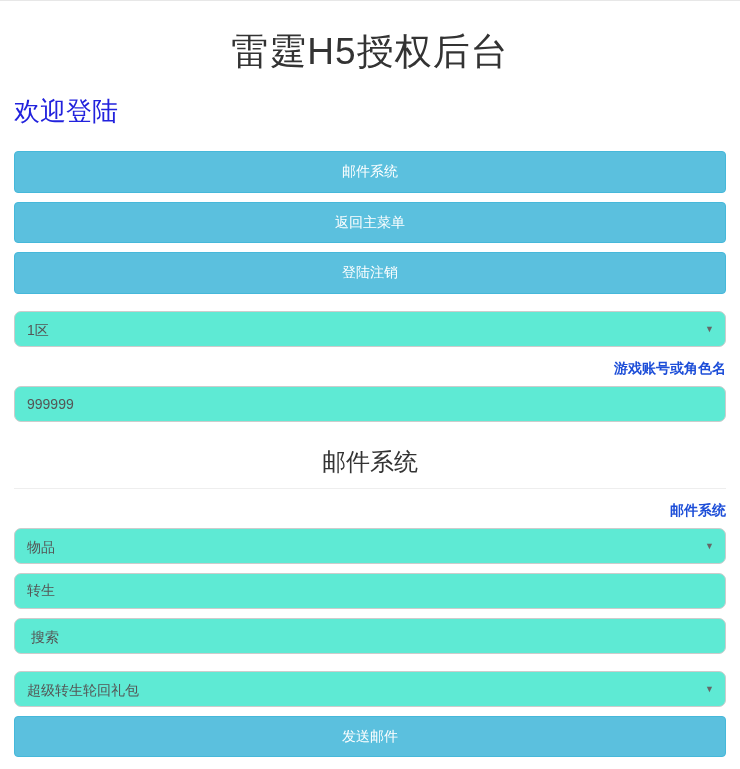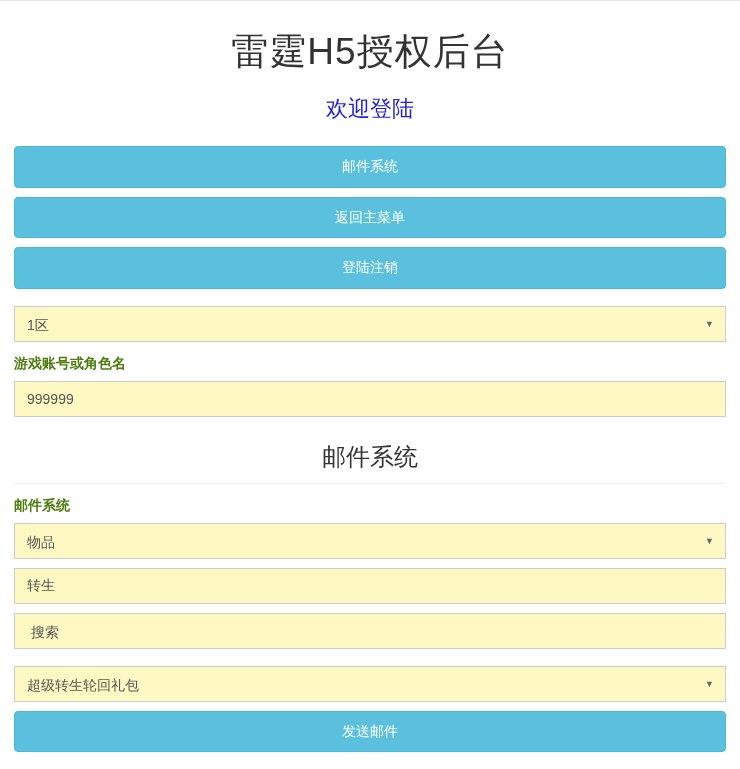--- a/index.html
+++ b/index.html
@@ -28,22 +28,21 @@
   }
   .title {
     text-align: center;
     font-size: 37px;
     font-weight: normal;
     color: #333333;
     margin: 26px 0 0 0;
     letter-spacing: 1px;
   }
   .subtitle {
-    text-align: center;
-    font-size: 22px;
+    font-size: 26px;
     color: #2222dd;
     margin: 17px 0 0 0;
     font-weight: normal;
   }
   .btn-block {
     display: block;
     width: 100%;
     box-sizing: border-box;
     background: #5bc0de;
     border: 1px solid #46b8da;
@@ -58,43 +57,43 @@
     line-height: 1.4;
   }
   .btns {
     margin-top: 22px;
   }
   .select-box, .text-box {
     display: block;
     width: 100%;
     box-sizing: border-box;
     border: 1px solid #cccccc;
-    border-radius: 0;
-    background: #fef9c3;
+    border-radius: 7px;
+    background: #5eead4;
     font-size: 14px;
     color: #555555;
     padding: 9px 12px;
     margin-bottom: 9px;
     position: relative;
     line-height: 1.4;
     height: 36px;
   }
   .select-box .caret {
     position: absolute;
     right: 11px;
     top: 50%;
     transform: translateY(-50%);
     font-size: 9px;
     color: #666666;
   }
   .field-label {
-    text-align: left;
+    text-align: right;
     font-size: 14px;
     font-weight: bold;
-    color: #4d7c0f;
+    color: #1d4ed8;
     margin: 13px 0 8px 0;
   }
   .section-title {
     text-align: center;
     font-size: 24px;
     font-weight: normal;
     color: #333333;
     margin: 24px 0 11px 0;
     padding-bottom: 10px;
     border-bottom: 1px solid #eeeeee;

